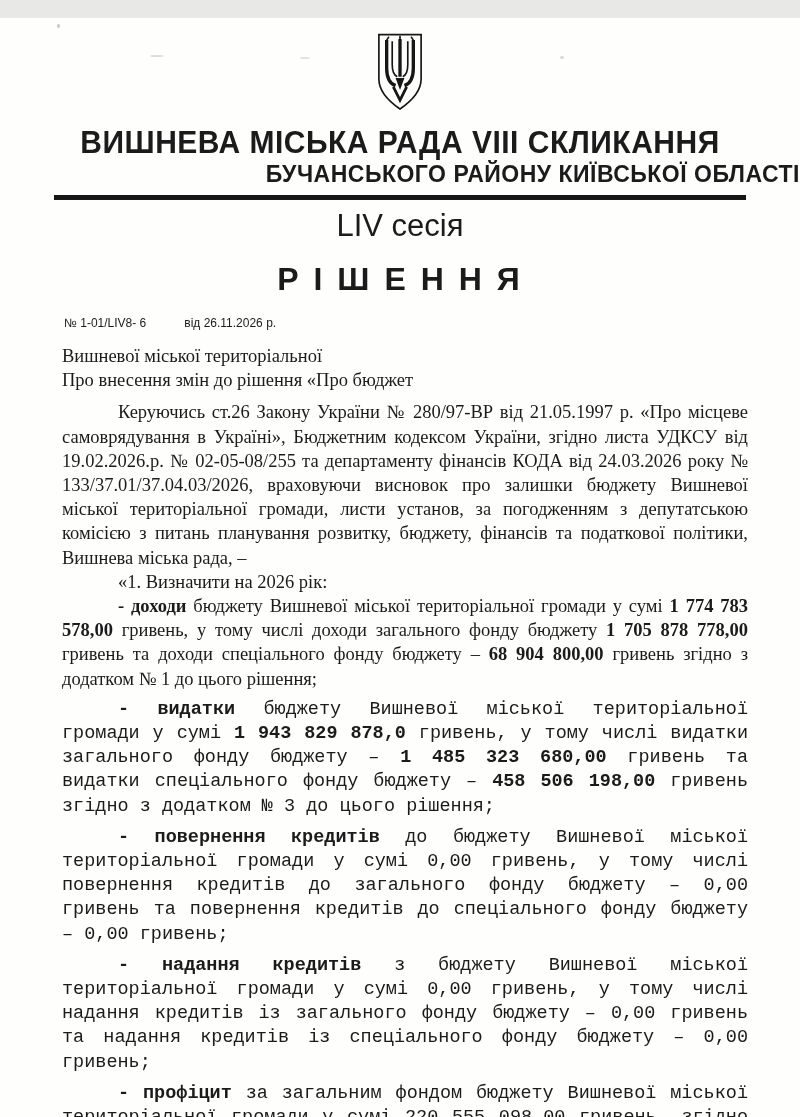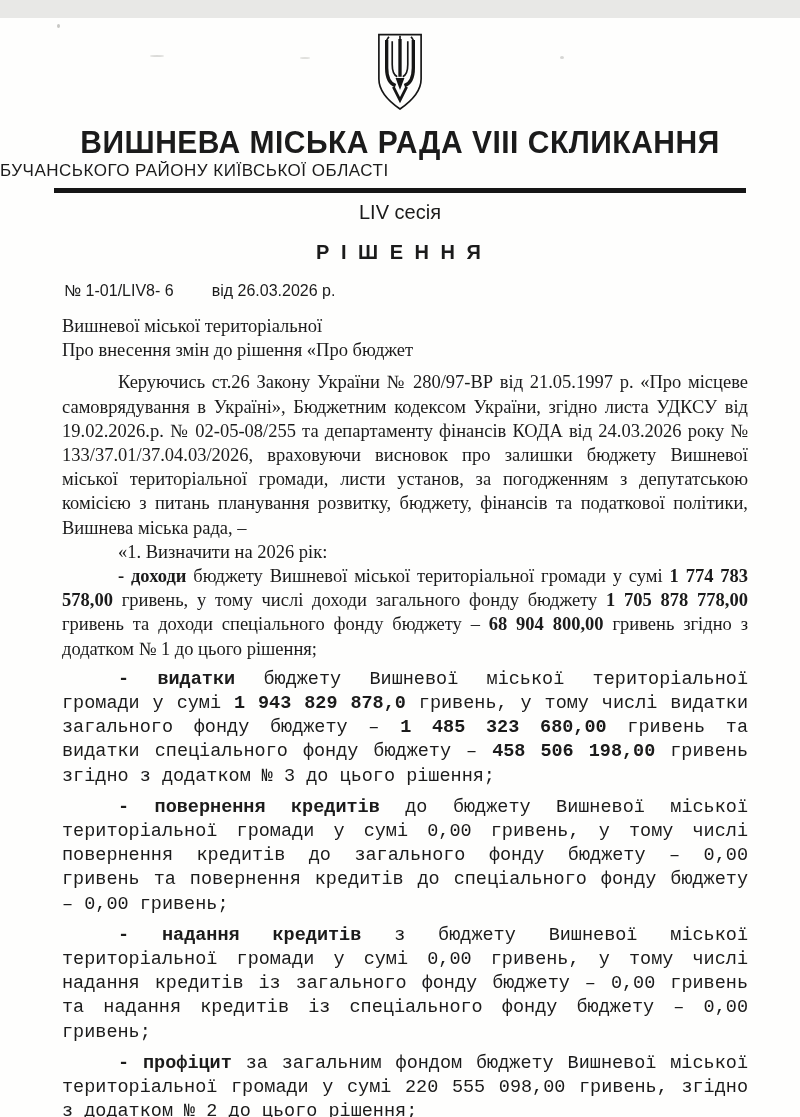--- a/index.html
+++ b/index.html
@@ -28,53 +28,53 @@
     text-align:center;
     font-family:"Liberation Sans", sans-serif;
     font-weight:700;
     font-size:30px;
     letter-spacing:.5px;
     transform:scaleY(1.04);
     white-space:nowrap;
   }
   .title2 {
     margin-top:1px;
-    text-align:left;
+    text-align:right;
     font-family:"Liberation Sans", sans-serif;
-    font-weight:400;
-    font-size:17px;
+    font-weight:700;
+    font-size:23px;
     letter-spacing:.5px;
     white-space:nowrap;
   }
   .rule {
     width:692px;
     margin:7px auto 0;
     height:2px;
     border-top:2px solid #161616;
     border-bottom:3px solid #161616;
   }
   .session {
     margin-top:8px;
     text-align:center;
     font-family:"Liberation Sans", sans-serif;
     font-weight:400;
-    font-size:20px;
+    font-size:31px;
   }
   .doctype {
     margin-top:17px;
     text-align:center;
     font-family:"Liberation Sans", sans-serif;
     font-weight:700;
-    font-size:20px;
+    font-size:32px;
     letter-spacing:3px;
   }
   .numrow {
     margin:18px 52px 0 64px;
     font-family:"Liberation Sans", sans-serif;
-    font-size:16px;
+    font-size:12px;
     display:flex;
     align-items:baseline;
   }
   .numrow .date { margin-left:38px; }
 
   .content { margin:14px 52px 0 62px; font-size:18.5px; line-height:24.2px; }
 
   .subject p { text-align:left; }
 
   .preamble {
@@ -133,21 +133,21 @@
   <div class="title1">ВИШНЕВА МІСЬКА РАДА VIII СКЛИКАННЯ</div>
   <div class="title2">БУЧАНСЬКОГО РАЙОНУ КИЇВСЬКОЇ ОБЛАСТІ</div>
 
   <div class="rule"></div>
 
   <div class="session">LIV сесія</div>
   <div class="doctype">Р І Ш Е Н Н Я</div>
 
   <div class="numrow">
     <span class="num">№ 1-01/LIV8- 6</span>
-    <span class="date">від  26.03.2026 р.</span>
+    <span class="date">від  26.11.2026 р.</span>
   </div>
 
   <div class="content">
     <div class="subject">
       <p>Вишневої міської територіальної</p>
       <p>Про внесення змін до рішення «Про бюджет</p>
     </div>
 
     <p class="preamble">Керуючись ст.26 Закону України № 280/97-ВР від 21.05.1997 р. «Про місцеве самоврядування в Україні», Бюджетним кодексом України, згідно листа УДКСУ від 19.02.2026.р. № 02-05-08/255 та департаменту фінансів КОДА від 24.03.2026 року № 133/37.01/37.04.03/2026, враховуючи висновок про залишки бюджету Вишневої міської територіальної громади, листи установ, за погодженням з депутатською комісією з питань планування розвитку, бюджету, фінансів та податкової політики, Вишнева міська рада, –</p>
 

